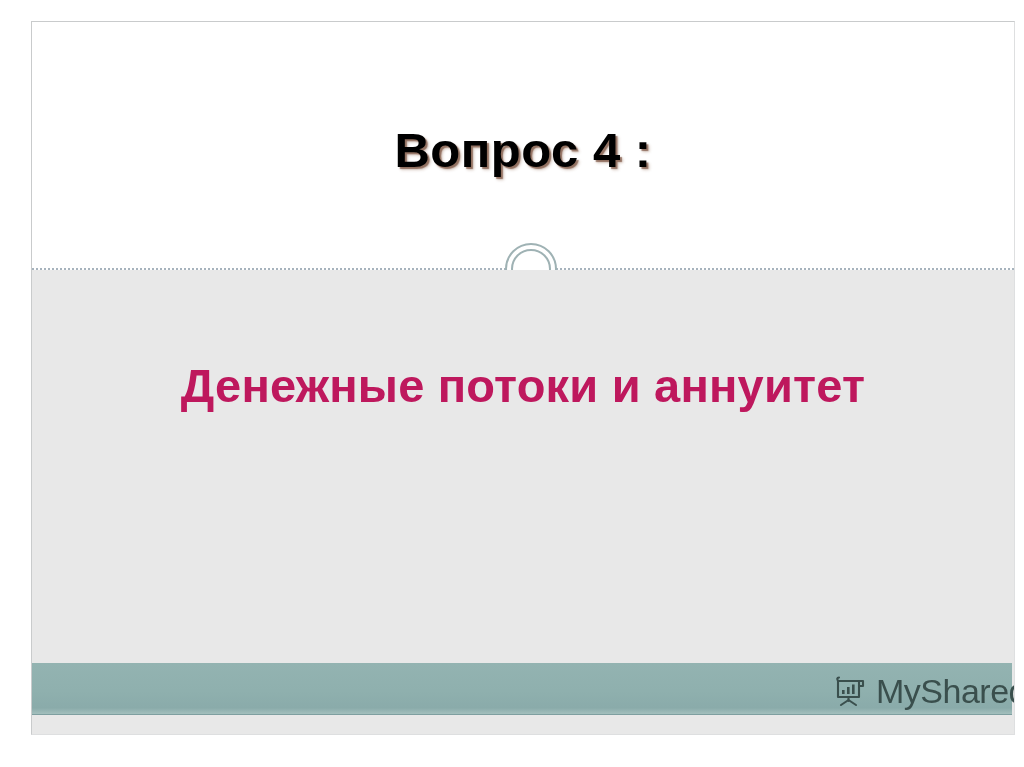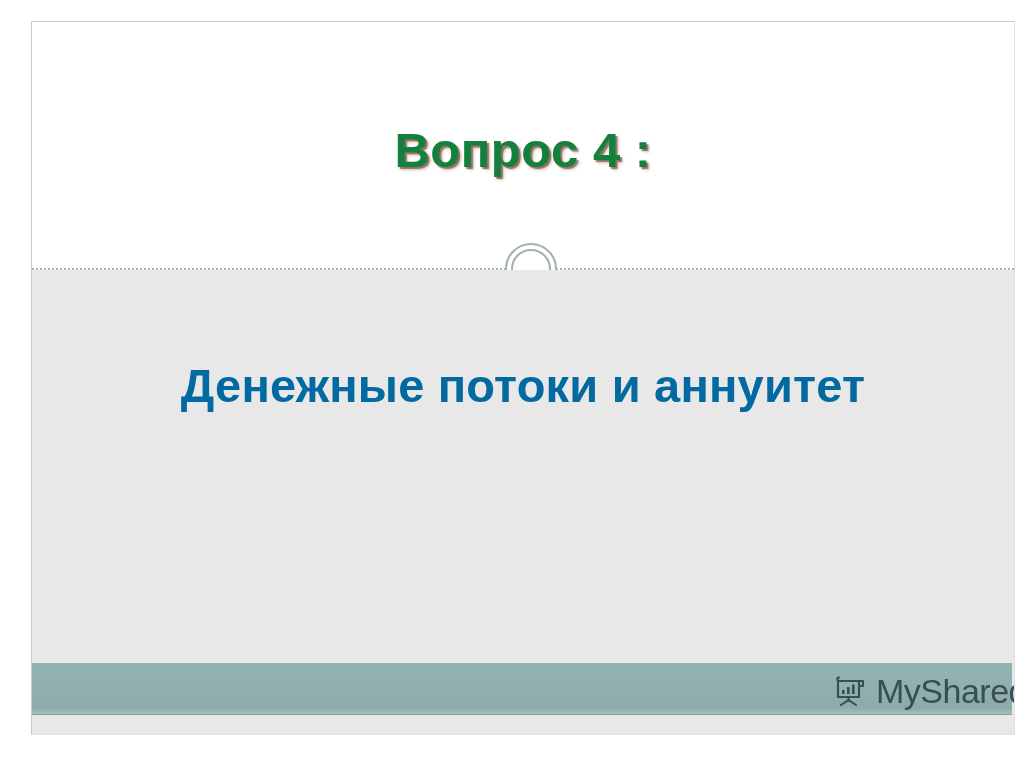--- a/index.html
+++ b/index.html
@@ -42,21 +42,21 @@
 
   .slide-title {
     position: absolute;
     left: 0;
     right: 0;
     top: 100px;
     text-align: center;
     font-size: 49px;
     font-weight: bold;
     letter-spacing: 0.5px;
-    color: #15803d;
+    color: #000000;
     text-shadow: 2px 2px 1px rgba(90, 40, 18, 0.55),
                  3px 3px 3px rgba(120, 70, 40, 0.30);
     white-space: nowrap;
   }
 
   
   .divider {
     position: absolute;
     left: 0;
     right: 0;
@@ -100,21 +100,21 @@
   }
 
   .slide-subtitle {
     position: absolute;
     left: 0;
     right: 0;
     top: 88px;
     text-align: center;
     font-size: 47px;
     font-weight: bold;
-    color: #0369a1;
+    color: #be185d;
     white-space: nowrap;
     letter-spacing: 0.2px;
   }
 
   
   .footer-strip {
     position: absolute;
     left: 0;
     top: 641px;
     width: 980px;

